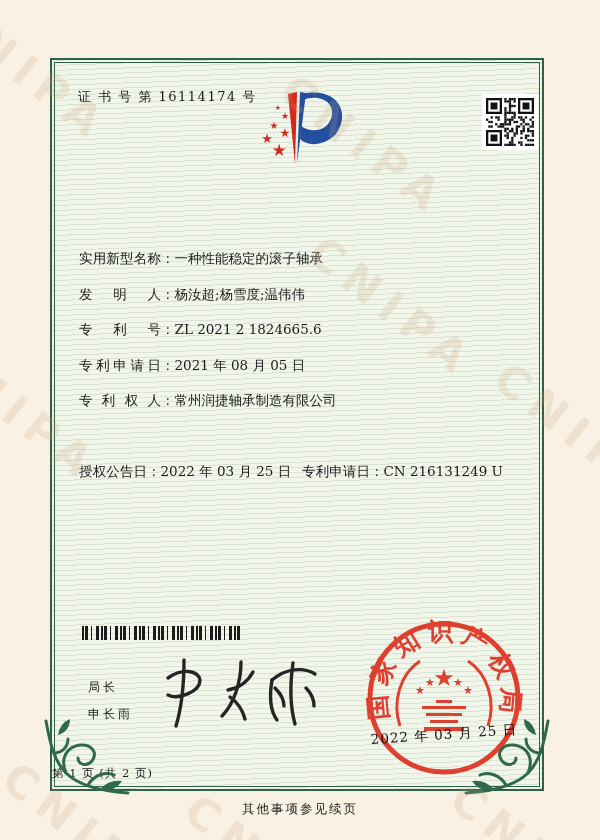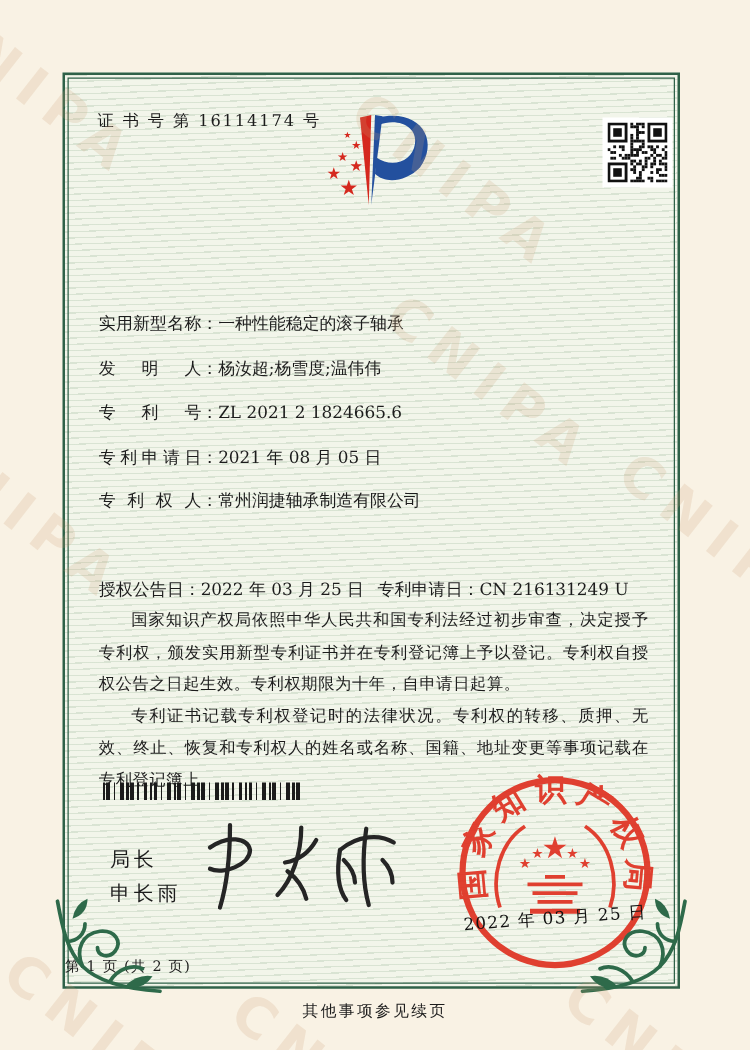--- a/index.html
+++ b/index.html
@@ -36,21 +36,21 @@
     text-justify:inter-character;vertical-align:bottom}
   .flabel.sm{width:68px}
   .pair2{position:absolute;left:223px;top:0;white-space:nowrap}
   .paras{position:absolute;left:27px;top:424px;width:440px;font-size:13px;
     line-height:25.5px;text-align:justify;letter-spacing:0.5px}
   .paras p{margin:0;text-indent:2em}
   .barcode{position:absolute;left:30px;top:566px;width:158px;height:14px;
     background:repeating-linear-gradient(90deg,#1b1b1b 0 2px,transparent 2px 3px,
       #1b1b1b 3px 6px,transparent 6px 9px,#1b1b1b 9px 10px,transparent 10px 14px,
       #1b1b1b 14px 17px,transparent 17px 19px)}
-  .signer{position:absolute;left:36px;top:614px;font-size:16px;letter-spacing:3px;line-height:27px}
+  .signer{position:absolute;left:36px;top:614px;font-size:12px;letter-spacing:3px;line-height:27px}
   .signature{position:absolute;left:92px;top:588px;width:195px;height:88px}
   .seal{position:absolute;left:308px;top:554px;width:168px;height:168px}
   .sealdate{position:absolute;left:300px;top:666px;width:184px;text-align:center;
     font-size:13.5px;letter-spacing:1px;color:#111;transform:rotate(-4deg);z-index:4}
   .pagenum{position:absolute;left:0;top:706px;width:100%;text-align:left;font-size:11.5px;letter-spacing:1px}
   .footnote{position:absolute;left:0;top:801px;width:100%;text-align:center;
     font-size:12.5px;letter-spacing:2px;z-index:2}
   .corner{position:absolute;width:92px;height:92px;z-index:3}
   .corner.bl{left:-12px;bottom:-16px}
   .corner.br{right:-12px;bottom:-16px;transform:scaleX(-1)}
@@ -233,24 +233,20 @@
   <div class="frow" style="top:332px">
     <span class="flabel">专利权人</span><span>：</span><span>常州润捷轴承制造有限公司</span>
   </div>
   <div class="frow" style="top:403px">
     <span class="flabel sm">授权公告日</span><span>：</span><span>2022 年 03 月 25 日</span>
     <span class="pair2">
       <span class="flabel sm">专利申请日</span><span>：</span><span>CN 216131249 U</span>
     </span>
   </div>
 
-  <div class="paras">
-    <p>国家知识产权局依照中华人民共和国专利法经过初步审查，决定授予专利权，颁发实用新型专利证书并在专利登记簿上予以登记。专利权自授权公告之日起生效。专利权期限为十年，自申请日起算。</p>
-    <p>专利证书记载专利权登记时的法律状况。专利权的转移、质押、无效、终止、恢复和专利权人的姓名或名称、国籍、地址变更等事项记载在专利登记簿上。</p>
-  </div>
 
   <div class="barcode"></div>
 
   <div class="signer">
     <div>局长</div>
     <div>申长雨</div>
   </div>
 
   <div class="signature">
     <svg viewBox="0 0 195 88" width="195" height="88">

